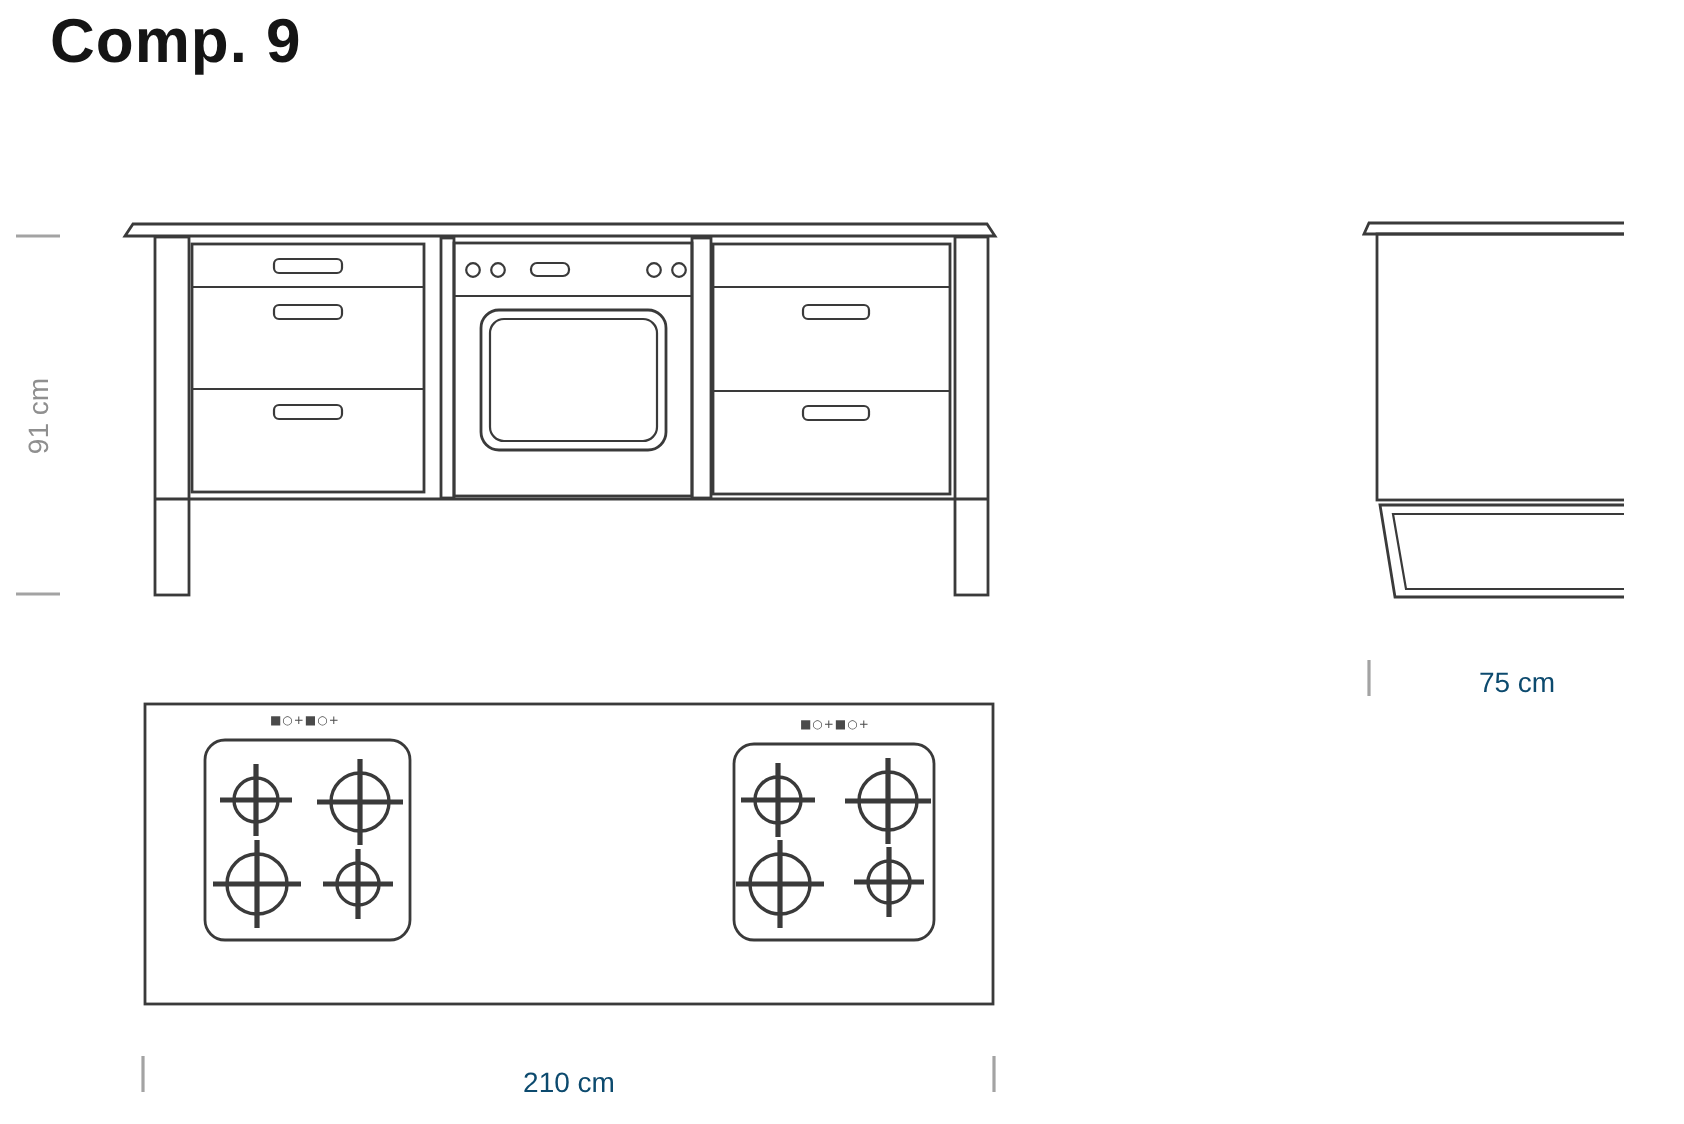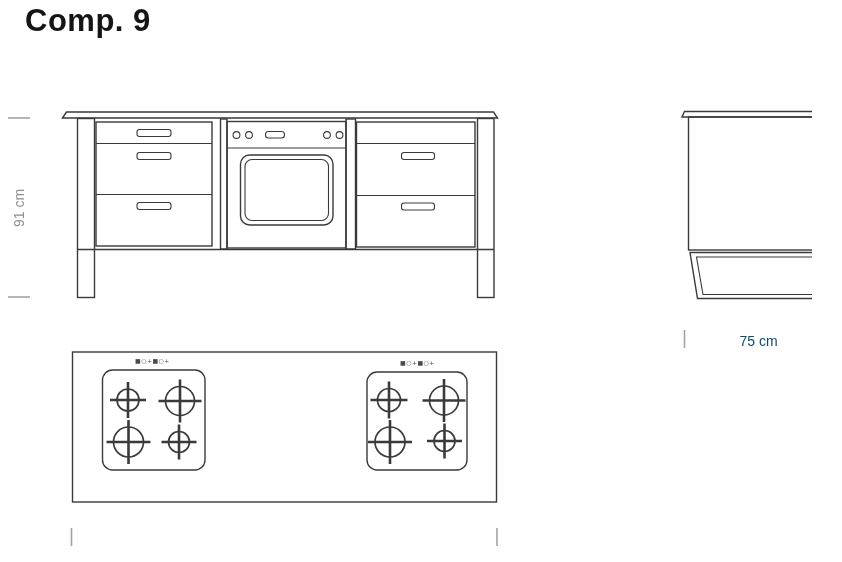--- a/index.html
+++ b/index.html
@@ -140,15 +140,16 @@
       <line class="dim-tick" x1="497" y1="528" x2="497" y2="546"></line>
       <line class="dim-tick" x1="684.5" y1="330" x2="684.5" y2="348"></line>
       <line class="dim-tick" x1="833" y1="330" x2="833" y2="348"></line>
     </g>
   </svg>
 
   <span class="hob-marks" style="left:135px; top:357px;">■○+■○+</span>
   <span class="hob-marks" style="left:400px; top:359px;">■○+■○+</span>
 
   <div class="dim-label-vert">91 cm</div>
+  <div class="dim-label" style="left:72px; top:533px; width:425px;">210 cm</div>
   <div class="dim-label" style="left:684px; top:333px; width:149px;">75 cm</div>
 
 </div>
 
 </body></html>

